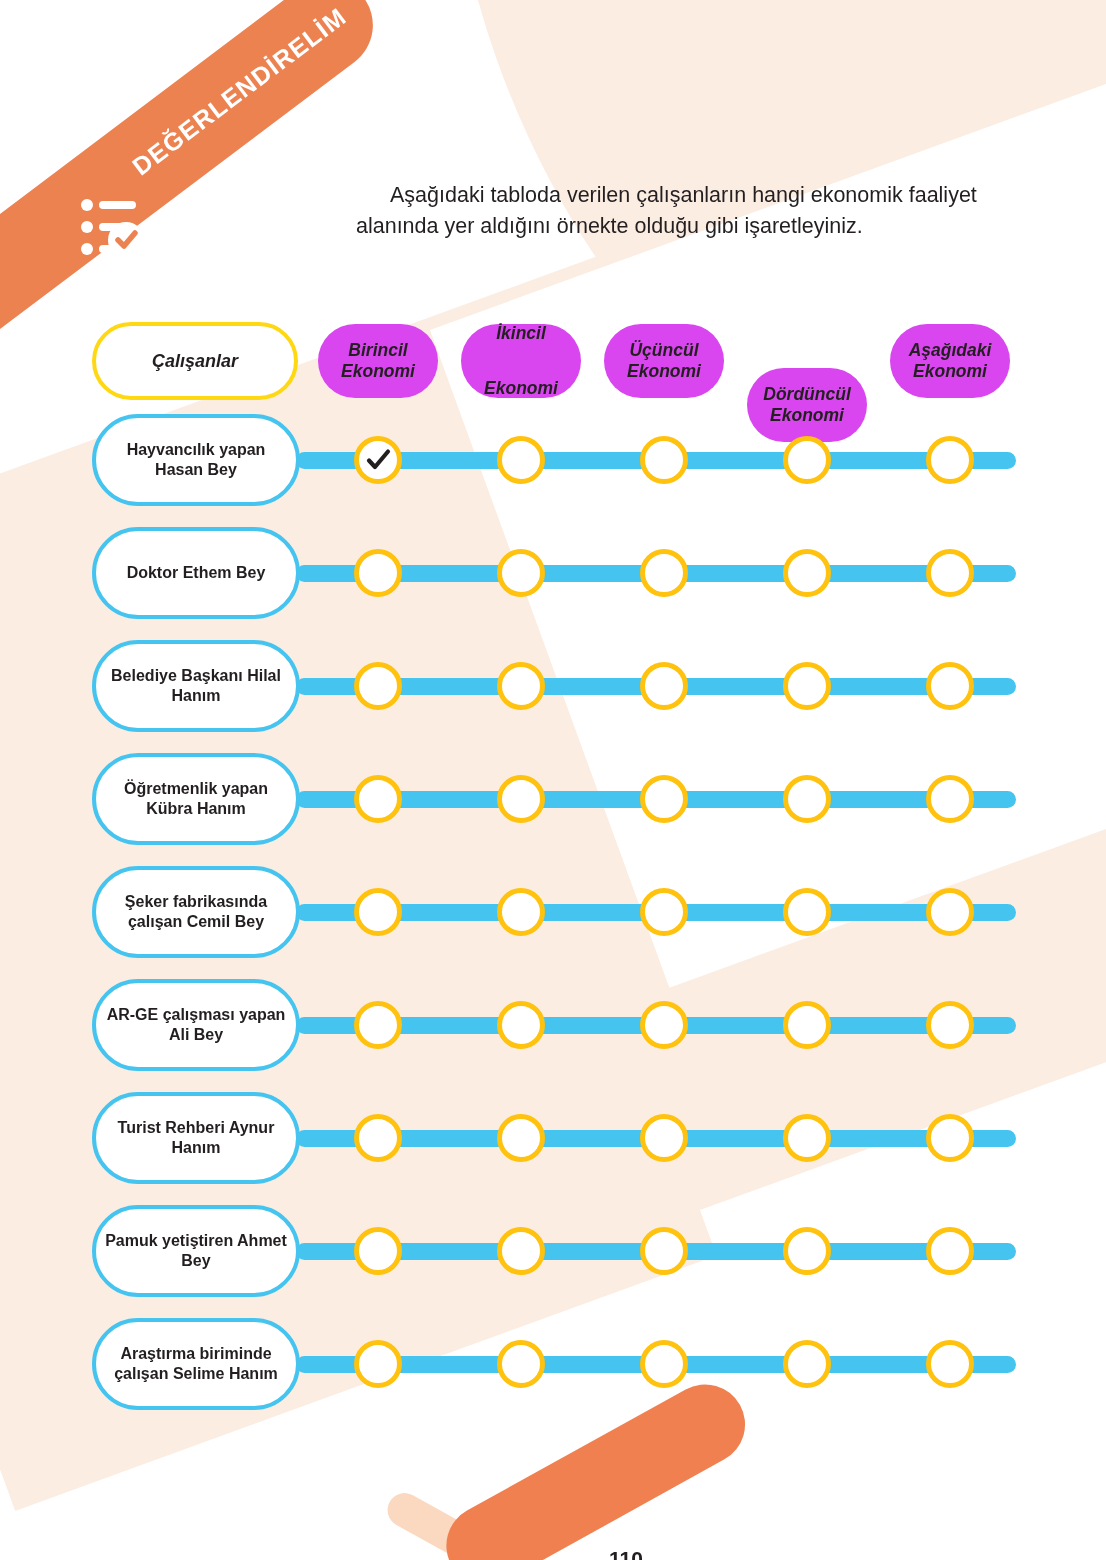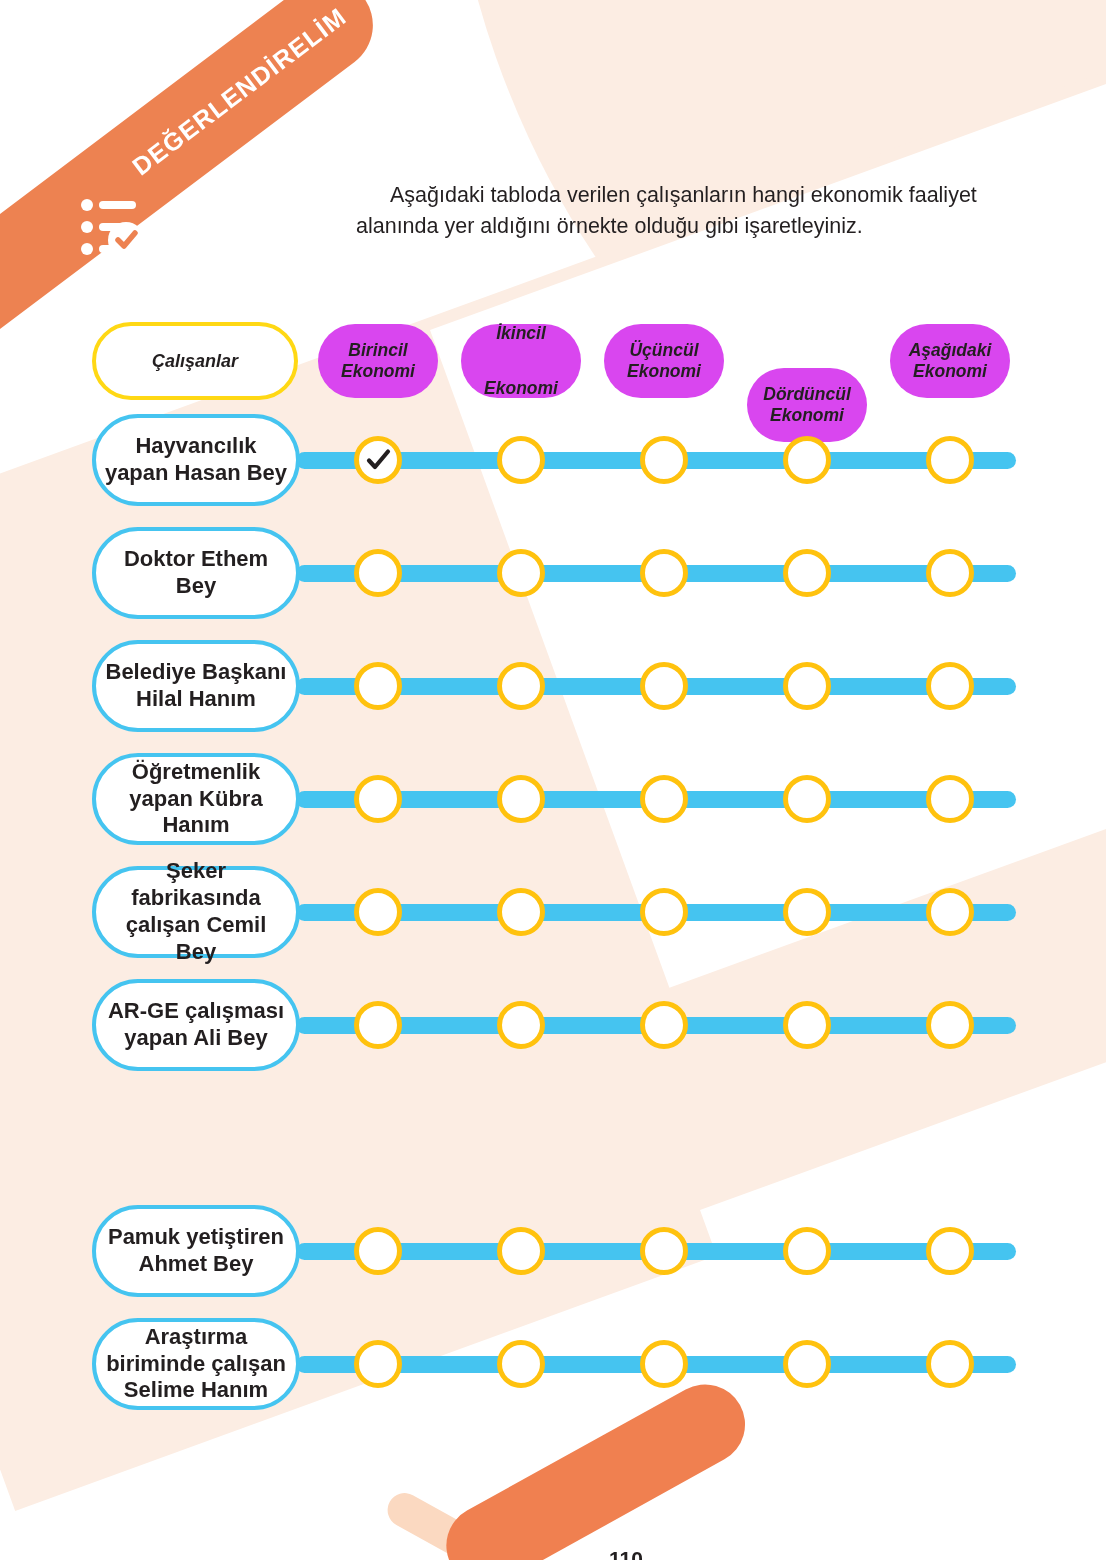--- a/index.html
+++ b/index.html
@@ -200,21 +200,21 @@
     border: 4px solid #45C4F0;
     border-radius: 46px;
     background: #ffffff;
     box-sizing: border-box;
     display: flex;
     align-items: center;
     justify-content: center;
     z-index: 3;
   }
   .row-label span {
-    font-size: 22px;
+    font-size: 16px;
     font-weight: bold;
     color: #231f20;
     text-align: center;
     line-height: 1.22;
     padding: 0 8px;
   }
   .cell-circle {
     position: absolute;
     top: 22px;
     width: 48px;
@@ -397,20 +397,31 @@
       <div class="row-track"></div>
       <div class="row-label">
         <span>AR-GE çalışması yapan Ali Bey</span>
       </div>
       <div class="cell-circle" style="left: 354px;"></div>
       <div class="cell-circle" style="left: 497px;"></div>
       <div class="cell-circle" style="left: 640px;"></div>
       <div class="cell-circle" style="left: 783px;"></div>
       <div class="cell-circle" style="left: 926px;"></div>
     </div>
+    <div class="data-row" style="top: 1092px;">
+      <div class="row-track"></div>
+      <div class="row-label">
+        <span>Turist Rehberi Aynur Hanım</span>
+      </div>
+      <div class="cell-circle" style="left: 354px;"></div>
+      <div class="cell-circle" style="left: 497px;"></div>
+      <div class="cell-circle" style="left: 640px;"></div>
+      <div class="cell-circle" style="left: 783px;"></div>
+      <div class="cell-circle" style="left: 926px;"></div>
+    </div>
     <div class="data-row" style="top: 1318px;">
       <div class="row-track"></div>
       <div class="row-label">
         <span>Araştırma biriminde çalışan Selime Hanım</span>
       </div>
       <div class="cell-circle" style="left: 354px;"></div>
       <div class="cell-circle" style="left: 497px;"></div>
       <div class="cell-circle" style="left: 640px;"></div>
       <div class="cell-circle" style="left: 783px;"></div>
       <div class="cell-circle" style="left: 926px;"></div>

